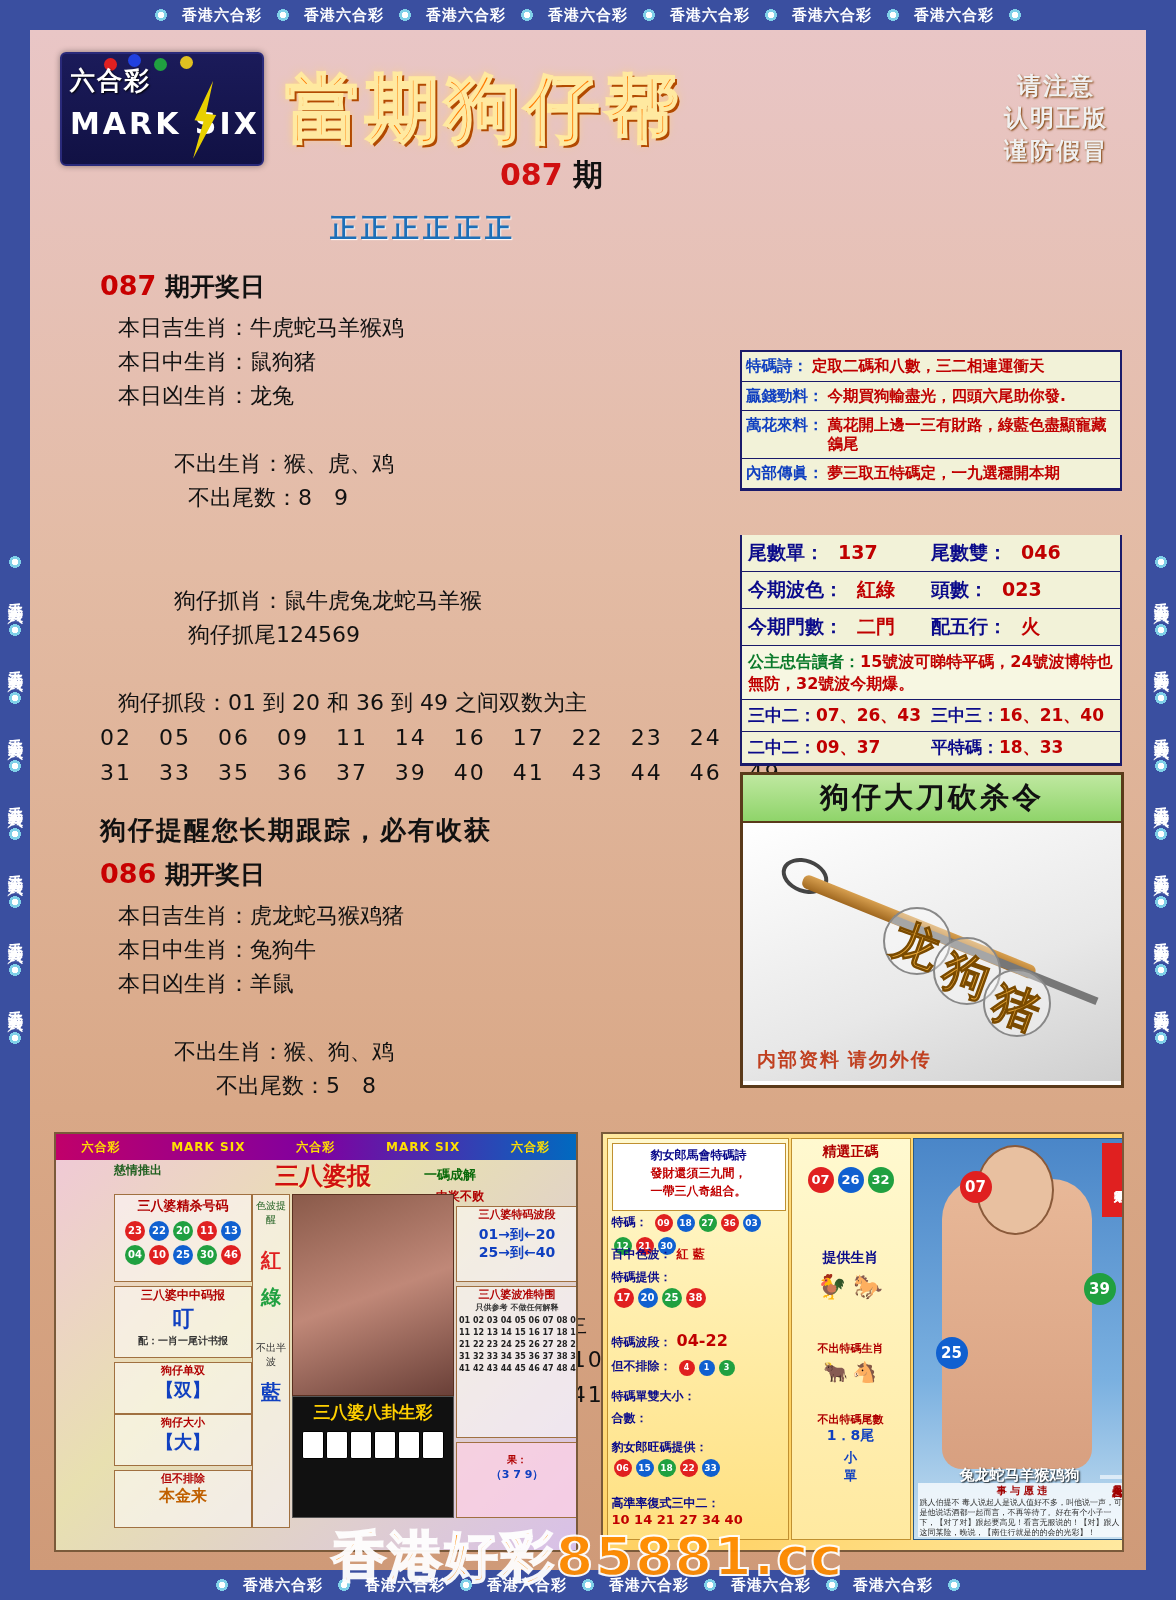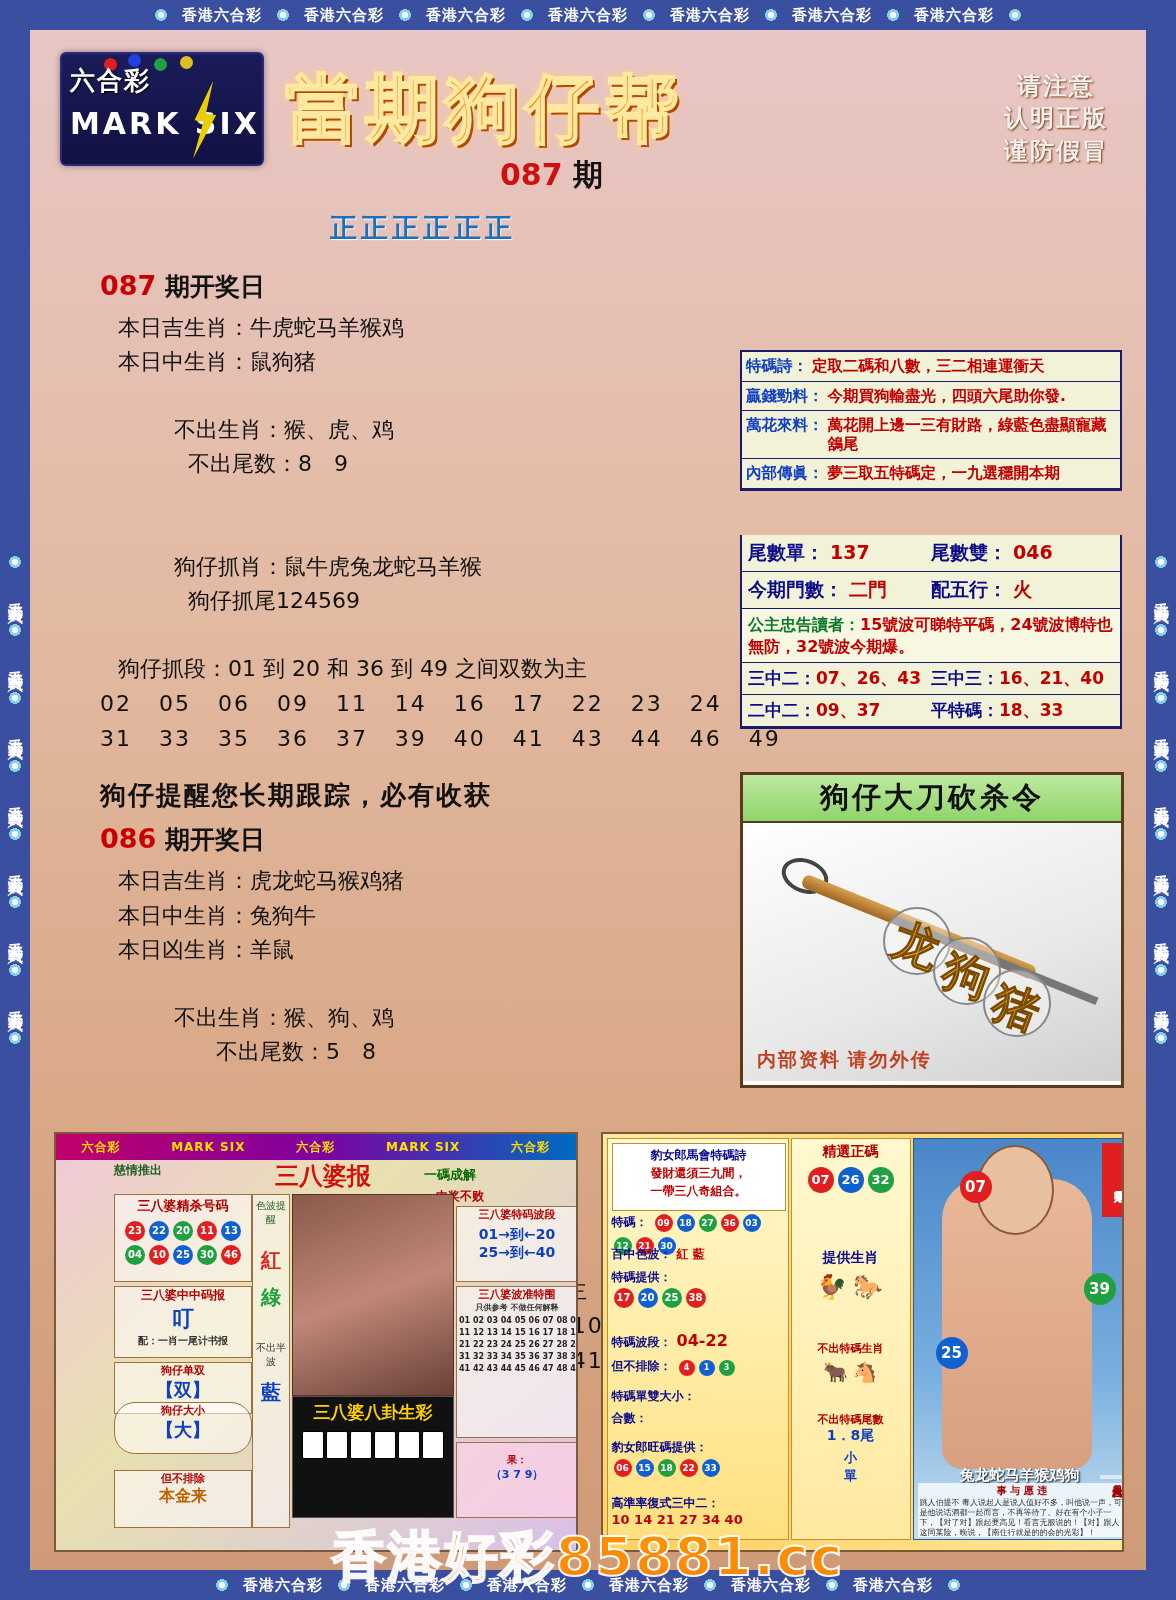--- a/index.html
+++ b/index.html
@@ -106,21 +106,21 @@
   }
   .poem-row .lab{color:#1040c0;white-space:nowrap;margin-right:4px;}
   .poem-row .val{color:#c00000;}
   .info-box{
     position:absolute;left:710px;top:505px;width:378px;
     border:2px solid #1a1a6a;border-top:none;background:#f2f2d8;
   }
   .info-row{display:flex;border-bottom:1px solid #1a1a6a;font-size:19px;font-weight:bold;padding:5px 6px;}
   .info-row .cell{flex:1;white-space:nowrap;}
   .info-row .lab{color:#0a0a8a;}
-  .info-row .val{color:#c00000;margin-left:6px;}
+  .info-row .val{color:#c00000;margin-left:14px;}
   .advice{
     border-bottom:1px solid #1a1a6a;padding:5px 6px;font-size:16px;font-weight:bold;
     color:#0a7a2a;line-height:1.35;background:#f7f7e2;
   }
   .advice .red{color:#c00000;}
   .pick-row{display:flex;border-bottom:1px solid #1a1a6a;font-size:17px;font-weight:bold;padding:4px 6px;}
   .pick-row .cell{flex:1;}
   .pick-row .lab{color:#0a0a8a;}
   .pick-row .val{color:#c00000;}
   
@@ -341,20 +341,21 @@
 
   <div class="left-col">
 
     <div>
       <div class="blk-title">
         <span class="no">087</span>
         <span>期开奖日</span>
       </div>
       <div class="row"><span class="k">本日吉生肖：</span><span>牛虎蛇马羊猴鸡</span></div>
       <div class="row"><span class="k">本日中生肖：</span><span>鼠狗猪</span></div>
+      <div class="row"><span class="k">本日凶生肖：</span><span>龙兔</span></div>
       <div class="row">
         <span class="k">不出生肖：</span><span>猴、虎、鸡</span>
         <span>  </span><span class="k">不出尾数：</span><span>8　9</span>
       </div>
       <div class="row">
         <span class="k">狗仔抓肖：</span><span>鼠牛虎兔龙蛇马羊猴</span>
         <span>  </span><span class="k">狗仔抓尾</span><span>124569</span>
       </div>
       <div class="row"><span class="k">狗仔抓段：</span><span>01 到 20 和 36 到 49 之间双数为主</span></div>
       <div class="nums" id="nums0">02   05   06   09   11   14   16   17   22   23   24   25   26   27   29   
@@ -402,20 +403,24 @@
       <div class="poem-row">
         <span class="lab">內部傳眞：</span>
         <span class="val">夢三取五特碼定，一九選穩開本期</span>
       </div>
     </div>
 
   <div class="info-box" id="infobox">
       <div class="info-row">
         <div class="cell"><span class="lab">尾數單：</span><span class="val">137</span></div>
         <div class="cell"><span class="lab">尾數雙：</span><span class="val">046</span></div>
+      </div>
+      <div class="info-row">
+        <div class="cell"><span class="lab">今期波色：</span><span class="val">紅綠</span></div>
+        <div class="cell"><span class="lab">頭數：</span><span class="val">023</span></div>
       </div>
       <div class="info-row">
         <div class="cell"><span class="lab">今期門數：</span><span class="val">二門</span></div>
         <div class="cell"><span class="lab">配五行：</span><span class="val">火</span></div>
       </div>
       <div class="advice"><span>公主忠告讀者：</span><span class="red">15號波可睇特平碼，</span><span class="red">24號波博特也無防，32號波今期爆。</span></div>
       <div class="pick-row">
         <div class="cell"><span class="lab">三中二：</span><span class="val">07、26、43</span></div>
         <div class="cell"><span class="lab">三中三：</span><span class="val">16、21、40</span></div>
       </div>
@@ -462,21 +467,21 @@
       </div>
       <div class="mini-card" style="left:58px;top:152px;width:136px;height:70px;">
         <div style="color:#b00000;font-size:12px;">三八婆中中码报</div>
         <div style="font-size:22px;color:#1040c0;font-weight:bold;">叮</div>
         <div style="font-size:10px;color:#333;">配：一肖一尾计书报</div>
       </div>
       <div class="mini-card" style="left:58px;top:228px;width:136px;height:50px;">
         <div style="font-size:11px;color:#b00000;">狗仔单双</div>
         <div style="font-size:18px;color:#1040c0;">【双】</div>
       </div>
-      <div class="mini-card" style="left:58px;top:268px;width:136px;height:50px;border-radius:21px;">
+      <div class="mini-card" style="left:58px;top:280px;width:136px;height:50px;">
         <div style="font-size:11px;color:#b00000;">狗仔大小</div>
         <div style="font-size:18px;color:#1040c0;">【大】</div>
       </div>
       <div class="mini-card" style="left:58px;top:336px;width:136px;height:56px;">
         <div style="font-size:11px;color:#b00000;">但不排除</div>
         <div style="font-size:16px;color:#c06000;">本金来</div>
       </div>
 
       <div style="position:absolute;left:196px;top:60px;width:36px;height:332px;background:rgba(255,255,255,.5);border:1px solid #a07040;text-align:center;">
         <div style="font-size:10px;color:#206020;margin-top:4px;">色波提醒</div>

